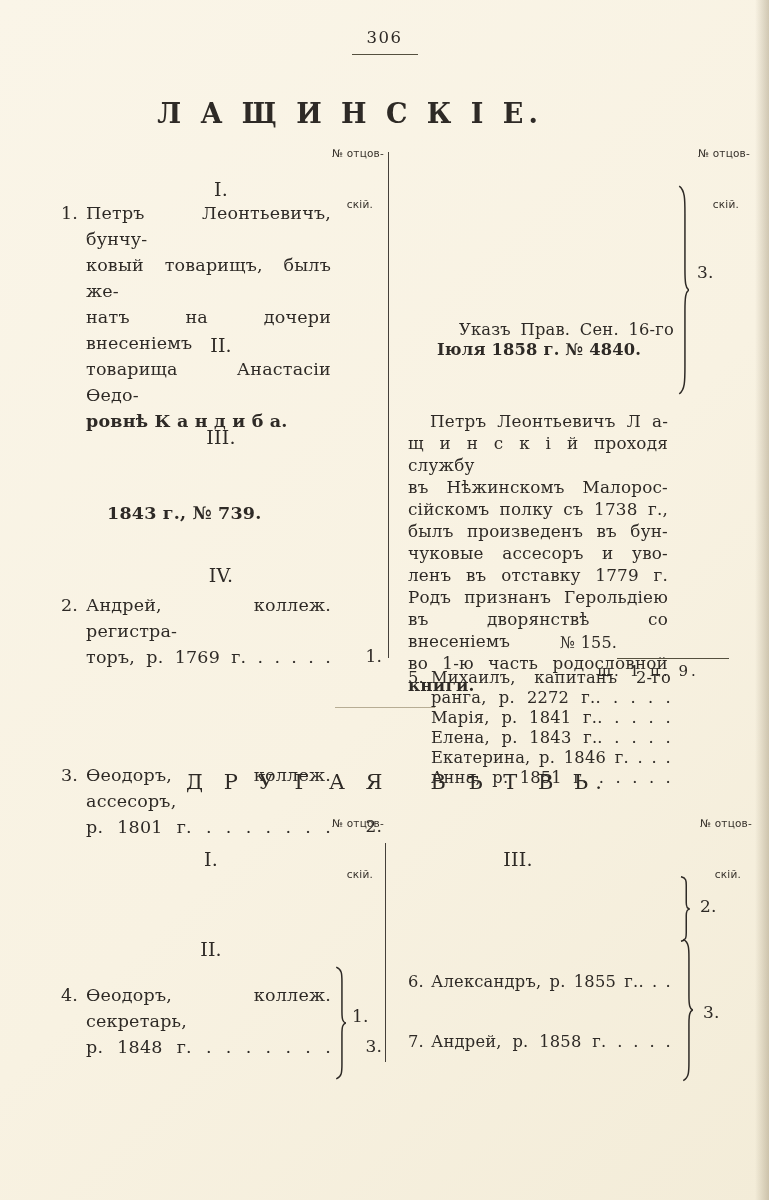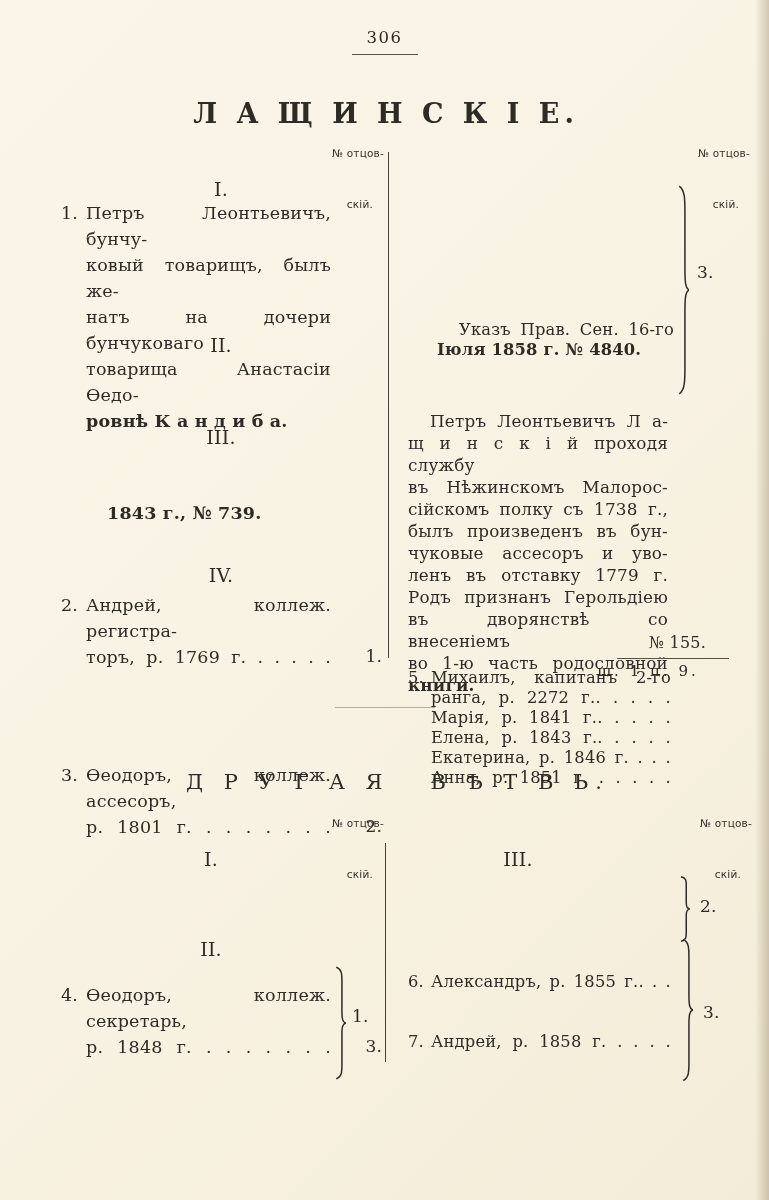--- a/index.html
+++ b/index.html
@@ -26,23 +26,23 @@
   .c1l .etext{width:245px;}
   .c1r .etext{width:240px;}
   .father{position:absolute;right:2px;bottom:1px;font-size:17px;}
   .flabel{font-size:17px;}
   .hdr{font-family:"DejaVu Sans","Liberation Sans",sans-serif;font-size:10.5px;line-height:12.5px;text-align:right;color:#35302a;}
   .hdr .l2{padding-right:11px;margin-top:38px;}
   .roman{font-size:19px;text-align:center;}
   .pnum{width:100%;text-align:center;font-size:16.5px;letter-spacing:1.5px;}
   .rule{background:#55503f;height:1px;}
   .vrule{width:1px;background:#45403a;}
-  .title1{font-size:27px;font-weight:bold;letter-spacing:5px;text-align:center;white-space:pre;margin-left:36px;}
+  .title1{font-size:27px;font-weight:bold;letter-spacing:5px;text-align:center;white-space:pre;}
   .title2{font-size:21px;letter-spacing:7px;white-space:pre;}
-  .refnum{font-size:16px;text-align:right;}
+  .refnum{font-size:16px;}
   .sig{font-size:15px;letter-spacing:3px;text-align:center;}
   .edge{top:0;bottom:0;right:0;width:14px;background:linear-gradient(to right,rgba(0,0,0,0),rgba(122,106,74,.32));}
   .brace path{fill:none;stroke:#2e2a26;stroke-width:1.5;}
 </style>
 </head>
 <body>
 
 <div class="page">
 
   <div class="abs pnum" style="top:28px;left:0;">306</div>
@@ -54,21 +54,21 @@
     <div class="l1">№ отцов-</div>
     <div class="l2">скій.</div>
   </div>
   <div class="abs roman c1l" style="left:58px;width:326px;top:176px;">I.</div>
 
   <div class="abs entry c1l just rag" style="left:58px;top:200px;width:326px;">
     <span class="enum">1.</span>
     <div class="etext">
         <div class="tline">Петръ Леонтьевичъ, бунчу-</div>
         <div class="tline">ковый товарищъ, былъ же-</div>
-        <div class="tline">натъ на дочери бунчуковаго</div>
+        <div class="tline">натъ на дочери внесеніемъ</div>
         <div class="tline">товарища Анастасіи Ѳедо-</div>
         <div class="tline">ровнѣ К а н д и б а.</div>
       </div>
   </div>
 
   <div class="abs roman c1l" style="left:58px;width:326px;top:332px;">II.</div>
   <div class="abs entry c1l just" style="left:58px;top:358px;width:326px;">
     <span class="enum">2.</span>
     <div class="etext">
         <div class="tline">Андрей, коллеж. регистра-</div>

